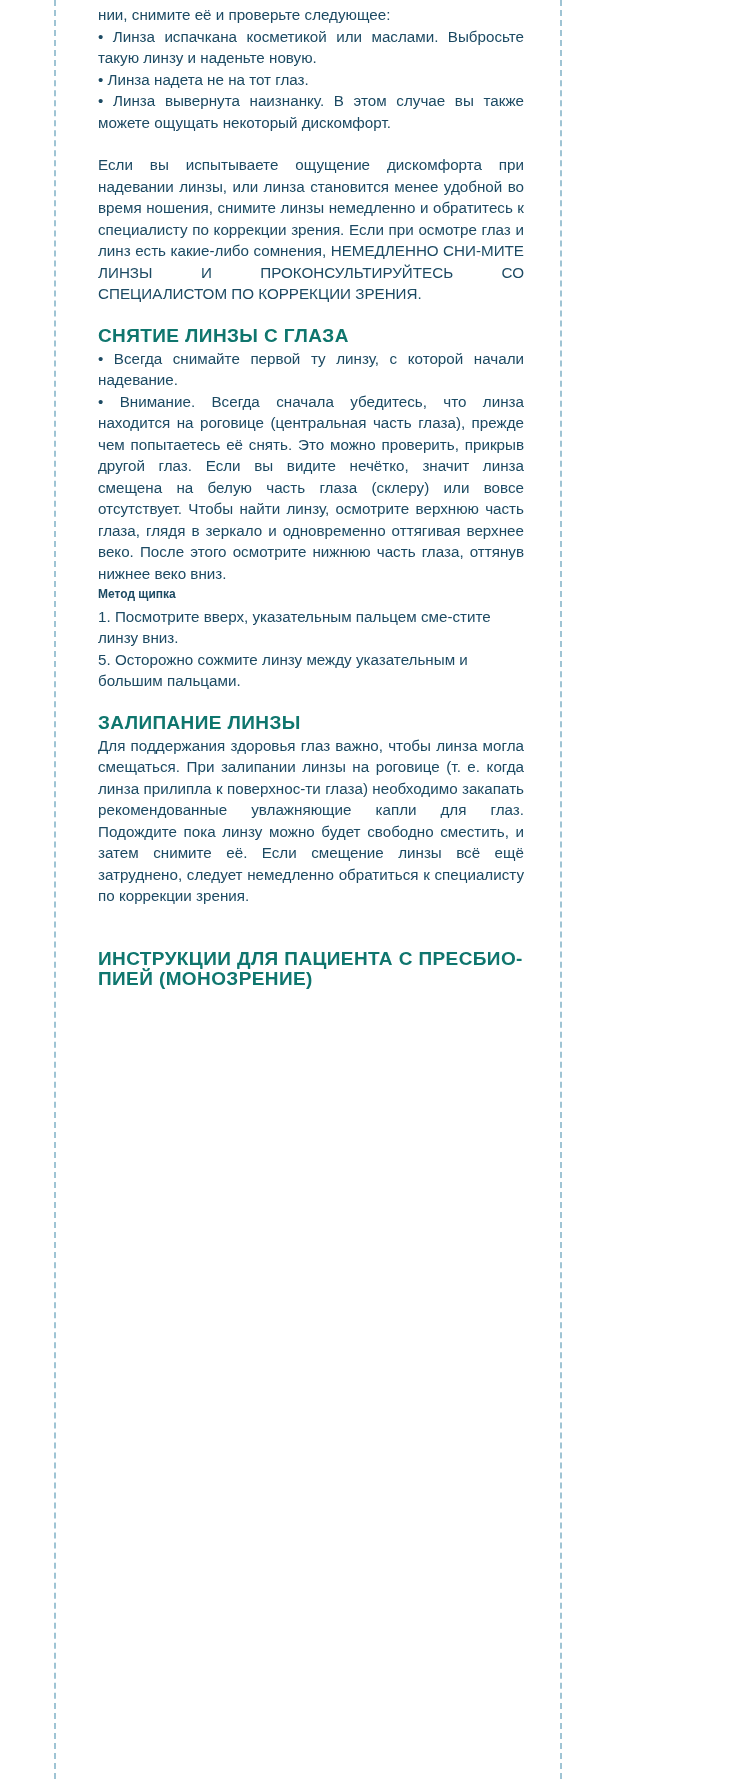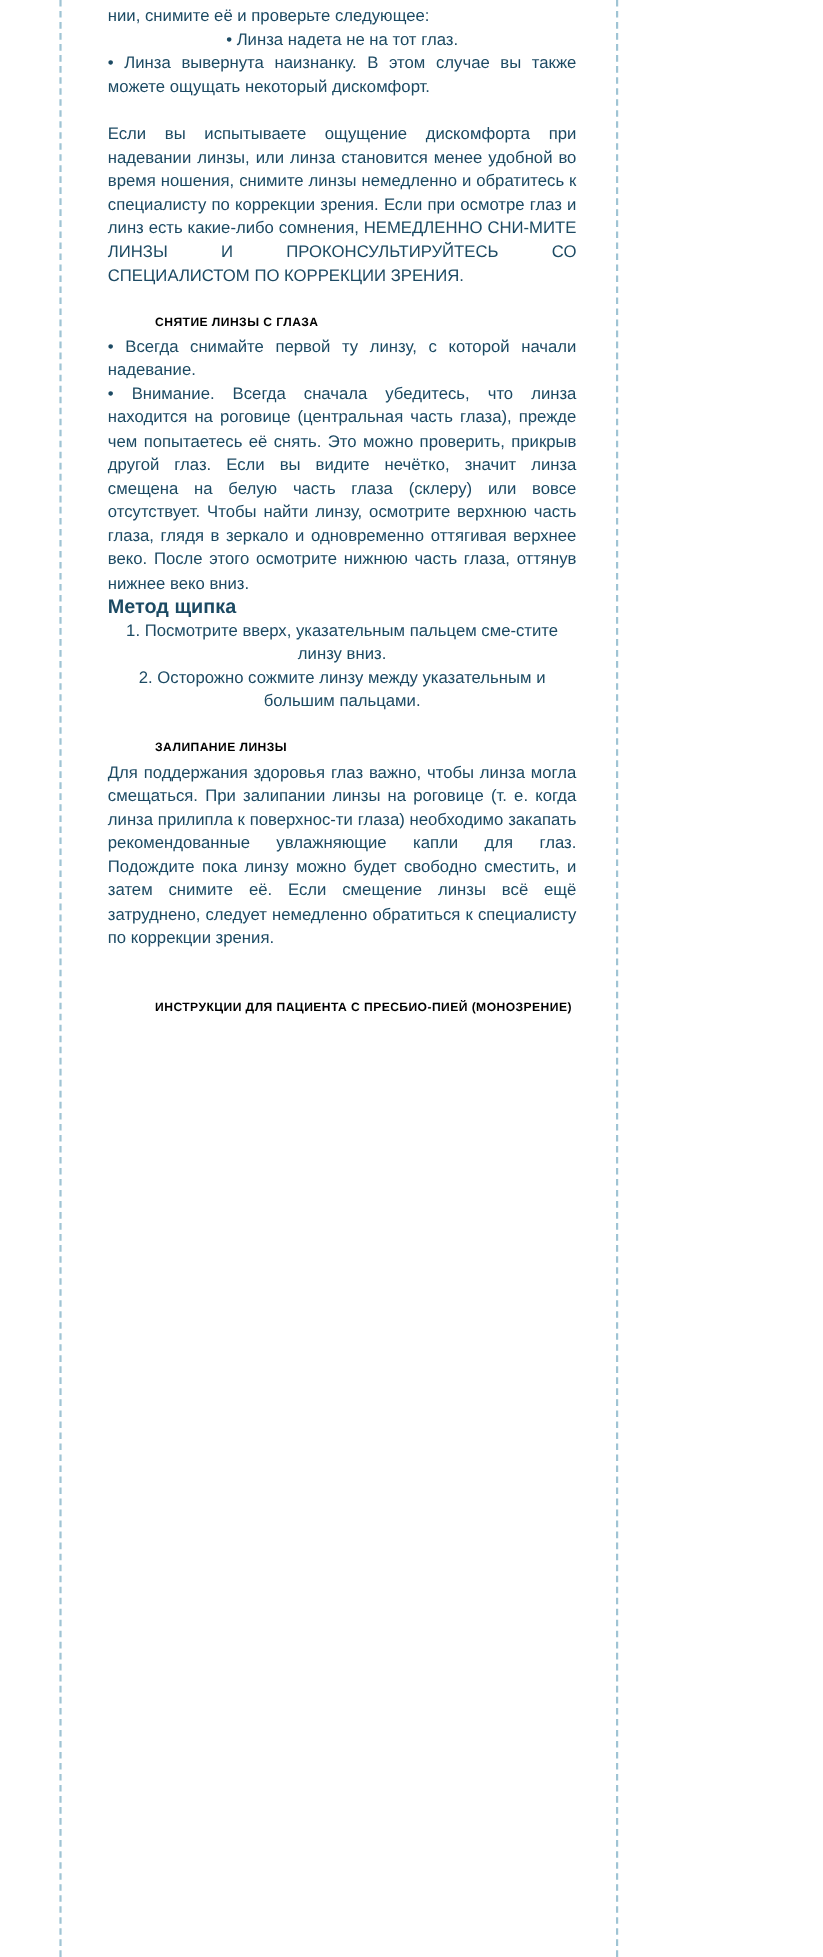--- a/index.html
+++ b/index.html
@@ -48,67 +48,67 @@
   }
 
   .para {
     font-size: 15.2px;
     line-height: 21.5px;
     text-align: justify;
     text-justify: inter-word;
     color: #1c4a63;
     margin-bottom: 0;
   }
-  .para.last-left { text-align: center; }
+  .para.last-left { text-align: left; }
   .gap-md { height: 21px; }
 
   .heading {
-    font-size: 11px;
+    font-size: 19px;
     line-height: 20px;
     font-weight: bold;
     letter-spacing: 0.4px;
-    color: #000000;
+    color: #0f766e;
     text-transform: uppercase;
     margin-bottom: 2px;
-    margin-left: 43px;
   }
   .subheading {
-    font-size: 18px;
+    font-size: 12px;
     line-height: 21.5px;
     font-weight: bold;
     color: #1c4a63;
   }
 </style>
 </head>
 <body>
 
 <div class="page">
 
   <div class="rule rule-left"></div>
   <div class="rule rule-right"></div>
 
   <div class="column">
 
     <p class="para">нии, снимите её и проверьте следующее:</p>
+    <p class="para">• Линза испачкана косметикой или маслами. Выбросьте такую линзу и наденьте новую.</p>
     <p class="para last-left">•   Линза надета не на тот глаз.</p>
     <p class="para">•  Линза вывернута наизнанку. В этом случае вы также можете ощущать некоторый дискомфорт.</p>
 
     <div class="gap-md"></div>
 
     <p class="para">Если вы испытываете ощущение дискомфорта при надевании линзы, или линза становится менее удобной во время ношения, снимите линзы немедленно и обратитесь к специалисту по коррекции зрения. Если при осмотре глаз и линз есть какие-либо сомнения, НЕМЕДЛЕННО СНИ-МИТЕ ЛИНЗЫ И ПРОКОНСУЛЬТИРУЙТЕСЬ СО СПЕЦИАЛИСТОМ ПО КОРРЕКЦИИ ЗРЕНИЯ.</p>
 
     <div class="gap-md"></div>
 
     <h2 class="heading">СНЯТИЕ ЛИНЗЫ С ГЛАЗА</h2>
     <p class="para">•  Всегда снимайте первой ту линзу, с которой начали надевание.</p>
     <p class="para">• Внимание. Всегда сначала убедитесь, что линза находится на роговице (центральная часть глаза), прежде чем попытаетесь её снять. Это можно проверить, прикрыв другой глаз. Если вы видите нечётко, значит линза смещена на белую часть глаза (склеру) или вовсе отсутствует. Чтобы найти линзу, осмотрите верхнюю часть глаза, глядя в зеркало и одновременно оттягивая верхнее веко. После этого осмотрите нижнюю часть глаза, оттянув нижнее веко вниз.</p>
 
     <h3 class="subheading">Метод щипка</h3>
     <p class="para last-left">1. Посмотрите вверх, указательным пальцем сме-стите линзу вниз.</p>
-    <p class="para last-left">2. Осторожно сожмите линзу между указательным и большим пальцами.</p>
+    <p class="para last-left">5. Осторожно сожмите линзу между указательным и большим пальцами.</p>
 
     <div class="gap-md"></div>
 
     <h2 class="heading">ЗАЛИПАНИЕ ЛИНЗЫ</h2>
     <p class="para">Для поддержания здоровья глаз важно, чтобы линза могла смещаться. При залипании линзы на роговице (т. е. когда линза прилипла к поверхнос-ти глаза) необходимо закапать рекомендованные увлажняющие капли для глаз. Подождите пока линзу можно будет свободно сместить, и затем снимите её. Если смещение линзы всё ещё затруднено, следует немедленно обратиться к специалисту по коррекции зрения.</p>
 
     <div class="gap-md"></div>
 
 
     <div class="gap-md"></div>

